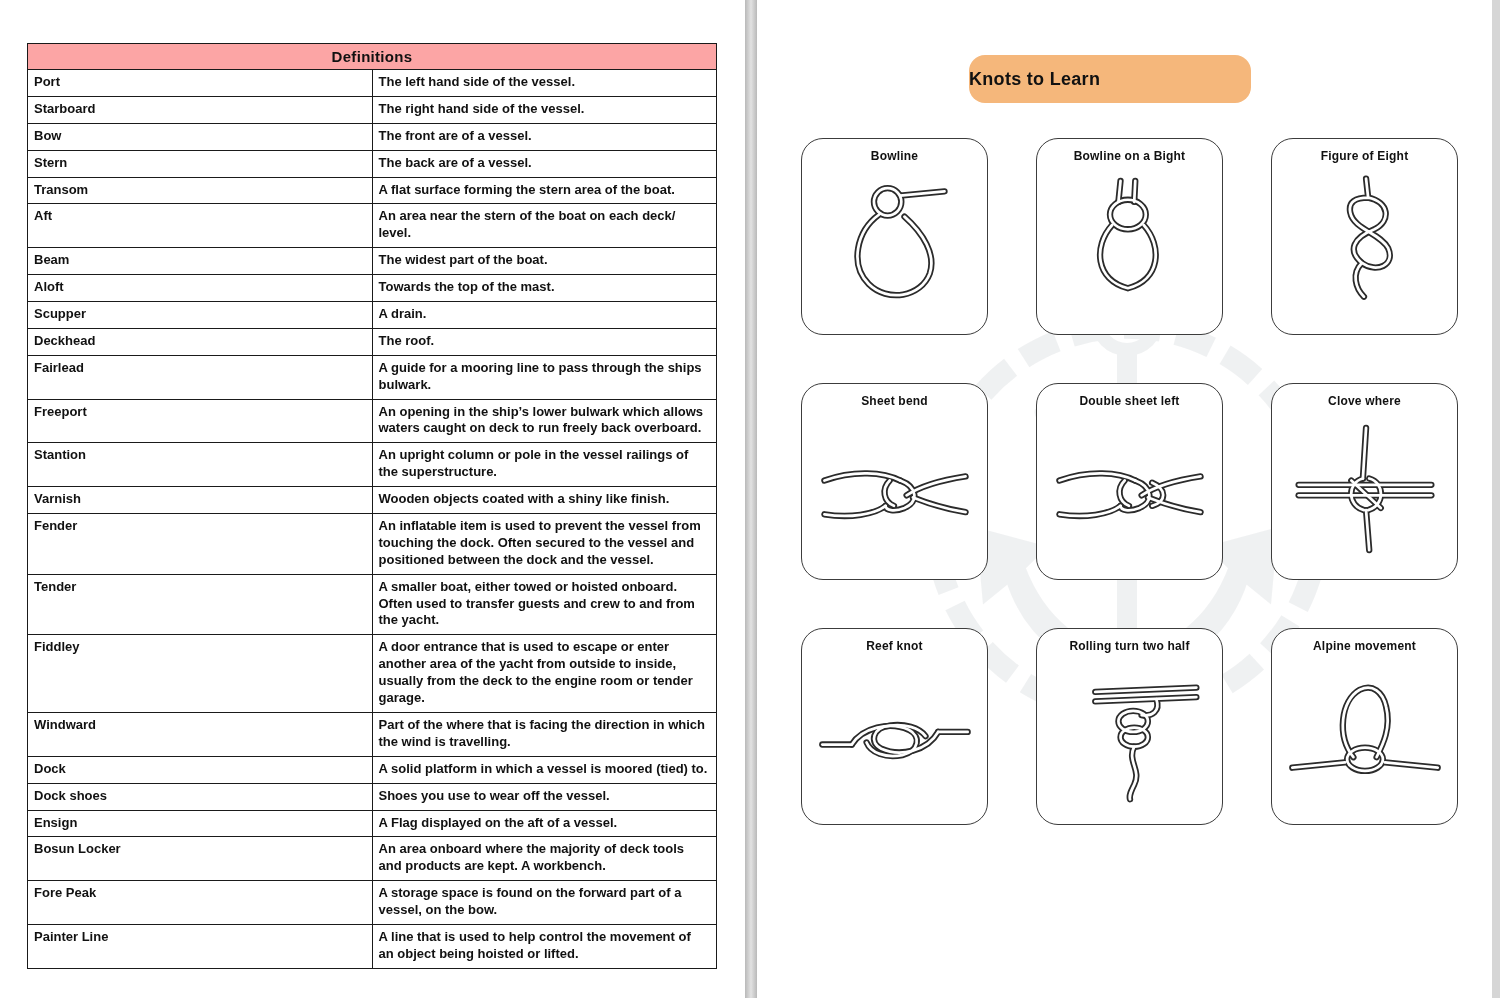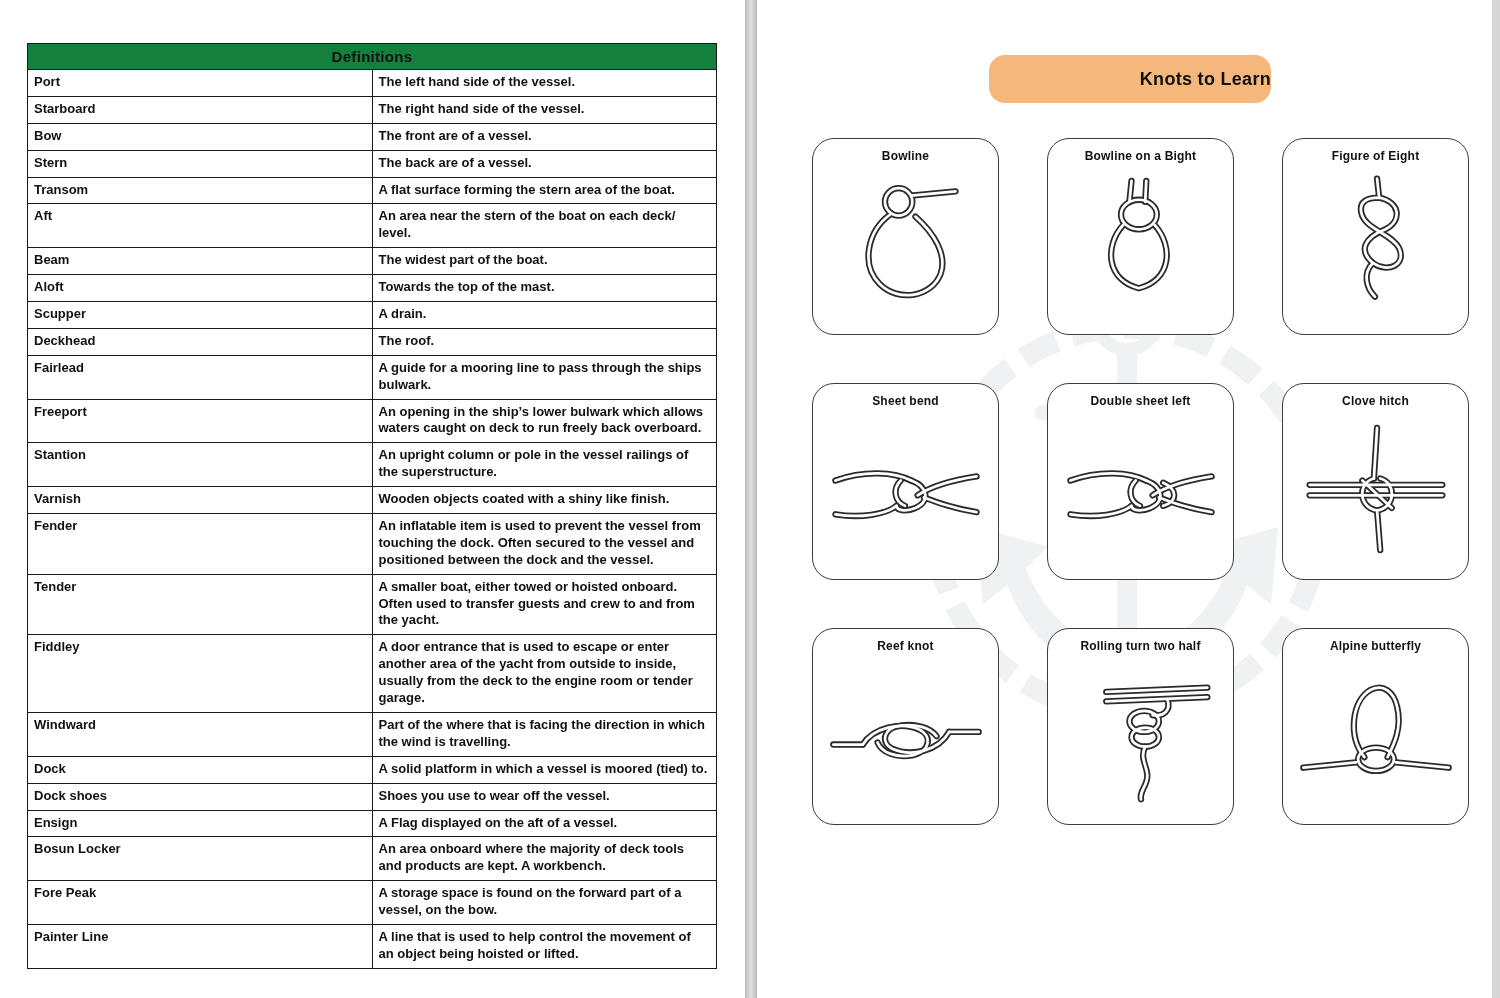--- a/index.html
+++ b/index.html
@@ -19,51 +19,51 @@
     background: linear-gradient(to right, #b9b9b9, #e2e2e2 50%, #b9b9b9);
   }
   .edge-strip { width: 8px; height: 998px; flex: 0 0 auto; background: #d6d6d6; }
 
   
   .def-table {
     position: absolute; left: 27px; top: 43px; width: 690px;
     border-collapse: collapse; font-size: 13px; table-layout: fixed;
   }
   .def-table th {
-    background: #15803d;
+    background: #fca5a5;
     border: 1px solid #1a1a1a;
     padding: 4px 6px;
     font-size: 15px;
     font-weight: bold;
     letter-spacing: .3px;
     text-align: center;
   }
   .def-table td {
     border: 1px solid #1a1a1a;
     padding: 4px 8px 5px 6px;
     vertical-align: top;
     line-height: 1.3;
     font-weight: bold;
   }
   .def-table td.term { width: 348px; }
 
   
   .title-badge {
-    position: absolute; left: 232px; top: 55px; width: 282px; height: 48px;
+    position: absolute; left: 212px; top: 55px; width: 282px; height: 48px;
     background: #f5b77b; border-radius: 16px;
-    display: flex; align-items: center; justify-content: flex-end;
+    display: flex; align-items: center; justify-content: flex-start;
     font-size: 18px; font-weight: bold; letter-spacing: .3px;
     z-index: 2;
   }
   .watermark {
     position: absolute; left: 155px; top: 70px; width: 430px; height: 900px;
     opacity: 0.10; z-index: 0; pointer-events: none;
   }
   .knot-grid {
-    position: absolute; left: 55px; top: 138px; width: 641px;
+    position: absolute; left: 44px; top: 138px; width: 641px;
     display: grid; grid-template-columns: repeat(3, 187px);
     column-gap: 40px; row-gap: 28px; z-index: 1; gap: 48px;
   }
   .knot-card {
     width: 187px; height: 197px;
     background: #ffffff;
     border: 1.6px solid #3c3c3c;
     border-radius: 22px;
     padding-top: 10px;
     text-align: center;
@@ -270,21 +270,21 @@
             <path class="rope-inner" d="M8,62 C36,52 64,54 80,62"></path>
             <path class="rope-inner" d="M8,94 C32,98 56,94 66,86"></path>
             <path class="rope-inner" d="M80,62 C96,68 98,82 84,88 C74,92 66,90 66,86"></path>
             <path class="rope-inner" d="M142,58 C116,62 98,68 86,76"></path>
             <path class="rope-inner" d="M142,92 C118,88 102,82 92,78"></path>
             <path class="rope-inner" d="M70,62 C62,70 64,82 74,86"></path>
             <path class="rope-inner" d="M96,64 C110,70 110,82 96,86"></path>
           </svg>
   </div>
         <div class="knot-card">
-    <div class="knot-name">Clove hitch</div>
+    <div class="knot-name">Clove where</div>
     <svg class="knot-svg" viewBox="0 0 150 140">
             <path class="rope-outer" d="M12,66 L138,66"></path>
             <path class="rope-outer" d="M12,76 L138,76"></path>
             <path class="rope-outer" d="M76,12 L73,60"></path>
             <path class="rope-outer" d="M73,60 C58,64 58,86 74,90"></path>
             <path class="rope-outer" d="M79,60 C94,64 94,86 78,90"></path>
             <path class="rope-outer" d="M62,62 L90,88"></path>
             <path class="rope-outer" d="M76,90 L79,128"></path>
             <path class="rope-inner" d="M12,66 L138,66"></path>
             <path class="rope-inner" d="M12,76 L138,76"></path>
@@ -319,21 +319,21 @@
             <path class="rope-outer" d="M79,82 C72,96 86,104 79,118 C76,124 74,128 75,132"></path>
             <path class="rope-inner" d="M42,30 L138,26"></path>
             <path class="rope-inner" d="M42,39 L138,35"></path>
             <path class="rope-inner" d="M100,37 C104,48 96,54 86,52"></path>
             <path class="rope-inner" d="M64,58 a14,10 0 1,0 28,0 a14,10 0 1,0 -28,0"></path>
             <path class="rope-inner" d="M66,73 a13,9 0 1,0 26,0 a13,9 0 1,0 -26,0"></path>
             <path class="rope-inner" d="M79,82 C72,96 86,104 79,118 C76,124 74,128 75,132"></path>
           </svg>
   </div>
         <div class="knot-card">
-    <div class="knot-name">Alpine butterfly</div>
+    <div class="knot-name">Alpine movement</div>
     <svg class="knot-svg" viewBox="0 0 150 140">
             <path class="rope-outer" d="M64,92 C48,72 52,38 70,28 C82,22 92,30 95,44 C100,64 92,80 86,92"></path>
             <path class="rope-outer" d="M58,94 a17,11 0 1,0 34,0 a17,11 0 1,0 -34,0"></path>
             <path class="rope-outer" d="M6,102 L56,97"></path>
             <path class="rope-outer" d="M94,97 L144,102"></path>
             <path class="rope-inner" d="M64,92 C48,72 52,38 70,28 C82,22 92,30 95,44 C100,64 92,80 86,92"></path>
             <path class="rope-inner" d="M58,94 a17,11 0 1,0 34,0 a17,11 0 1,0 -34,0"></path>
             <path class="rope-inner" d="M6,102 L56,97"></path>
             <path class="rope-inner" d="M94,97 L144,102"></path>
           </svg>

